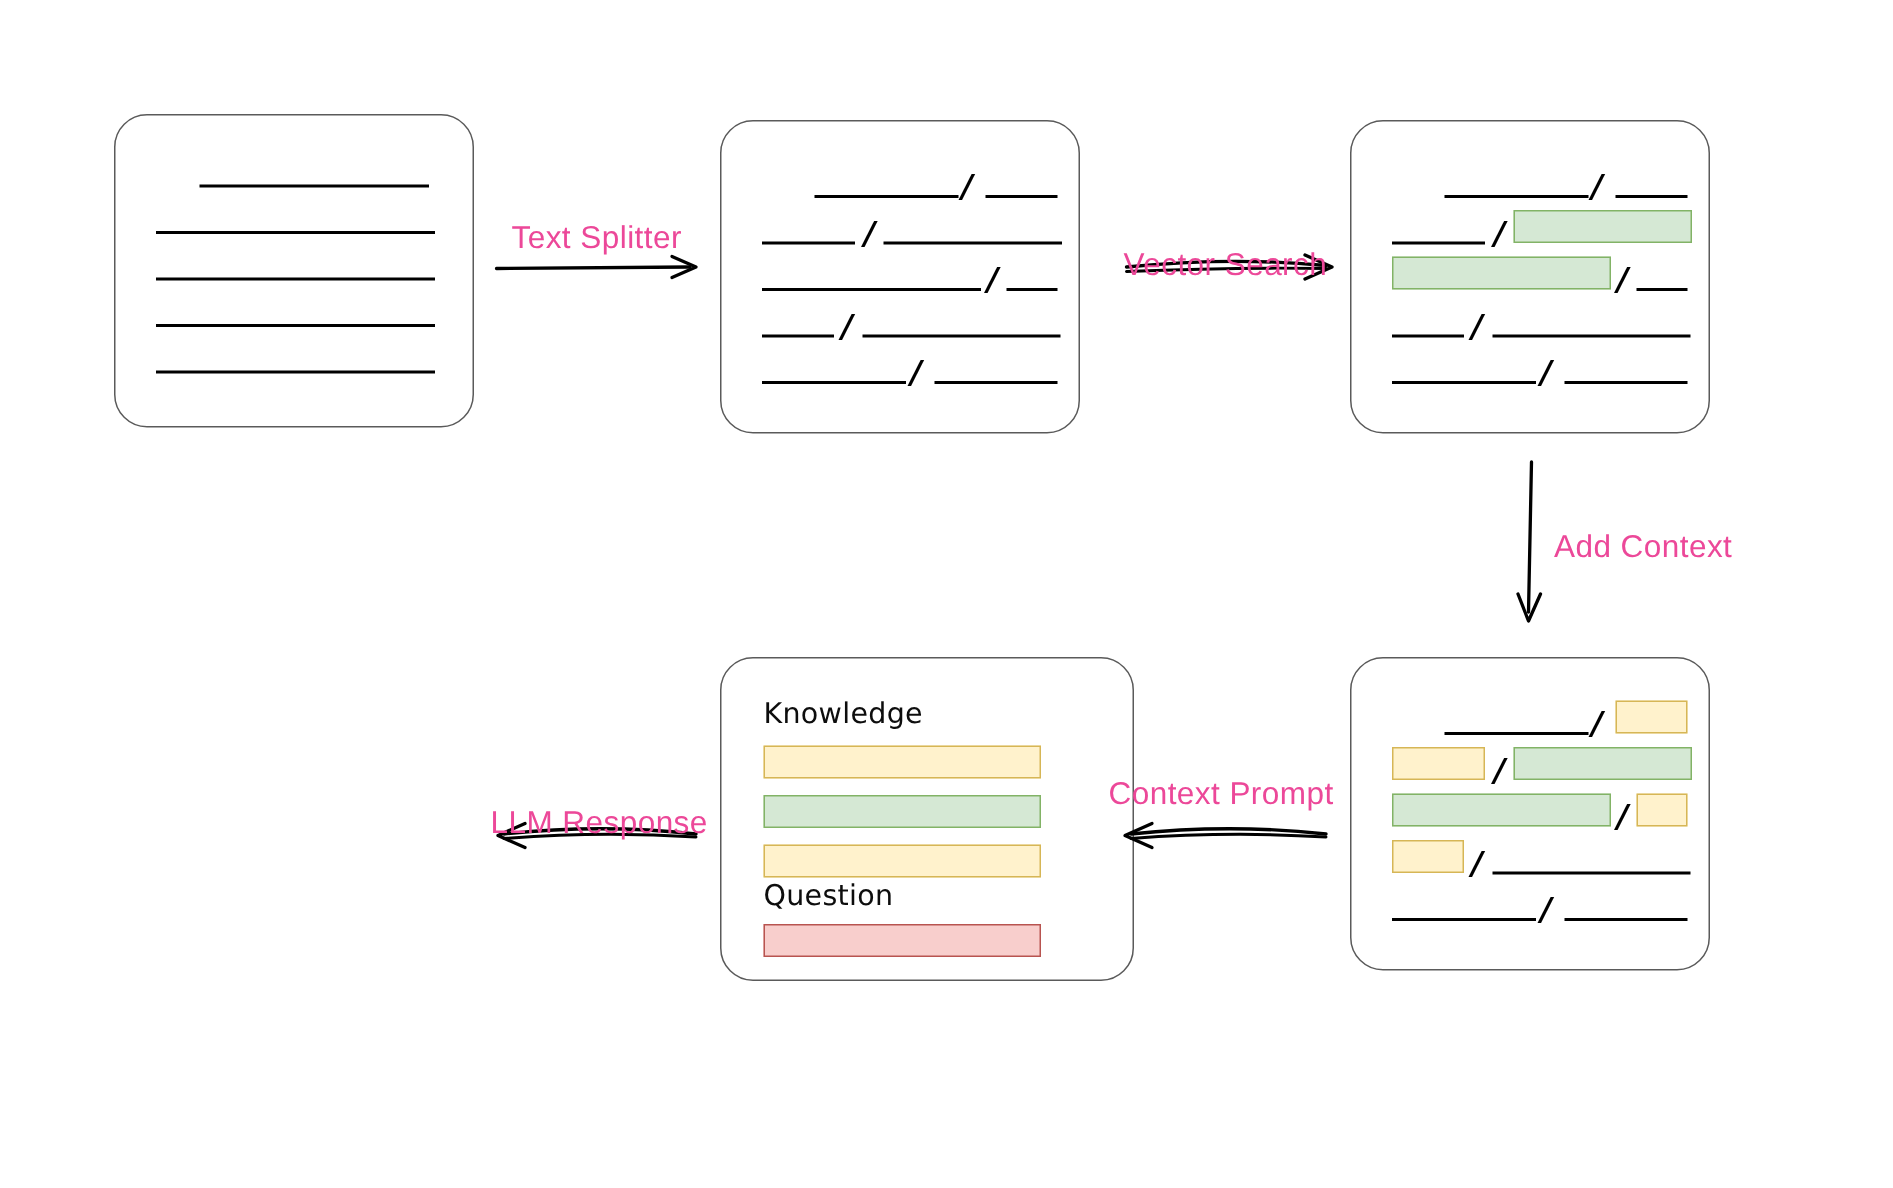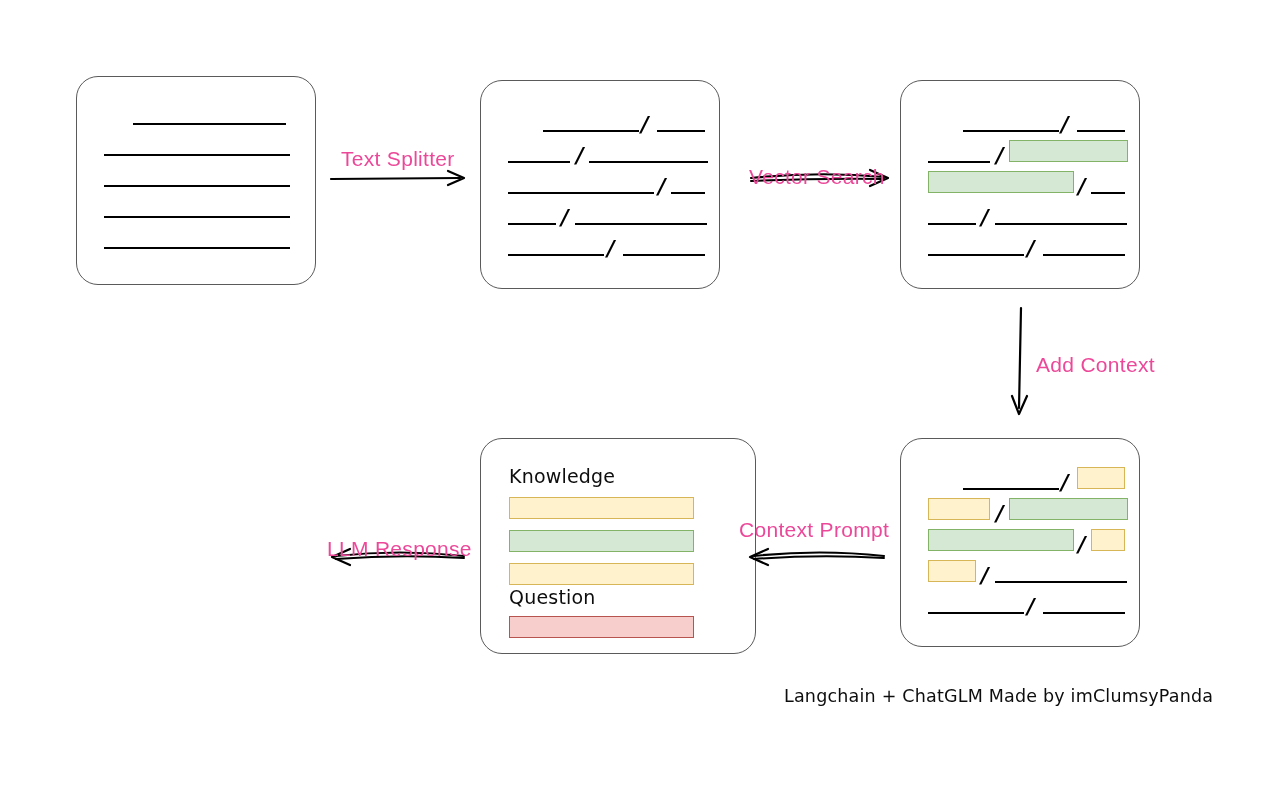--- a/index.html
+++ b/index.html
@@ -214,15 +214,14 @@
       <path d="M350,549 L332,557 L350,565" stroke="#000" stroke-width="2.2" fill="none" stroke-linejoin="round" stroke-linecap="round"></path>
     </g>
   </svg>
 
   <span class="arrow-label" style="left:341px; top:147px;">Text Splitter</span>
   <span class="arrow-label" style="left:749px; top:147px;margin-top:18px;">Vector Search</span>
   <span class="arrow-label" style="left:1036px; top:353px;">Add Context</span>
   <span class="arrow-label" style="left:739px; top:518px;">Context Prompt</span>
   <span class="arrow-label" style="left:327px; top:525px;margin-top:12px;">LLM Response</span>
 
-  <span class="footer" style="left:784px; top:686px;">Langchain + ChatGLM Made by imClumsyPanda</span>
 
 </div>
 
 </body></html>

